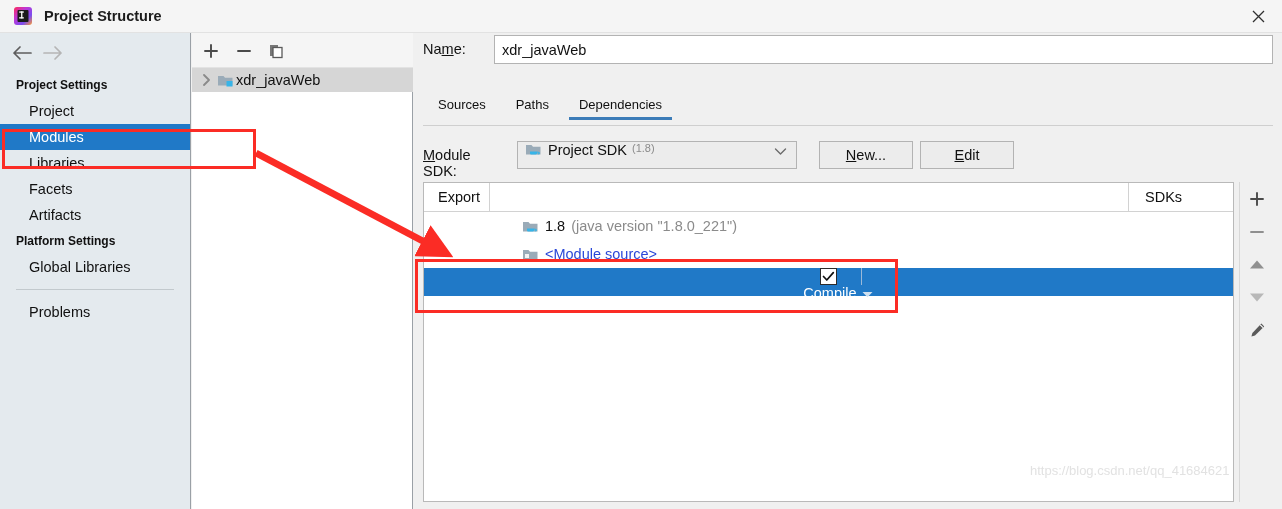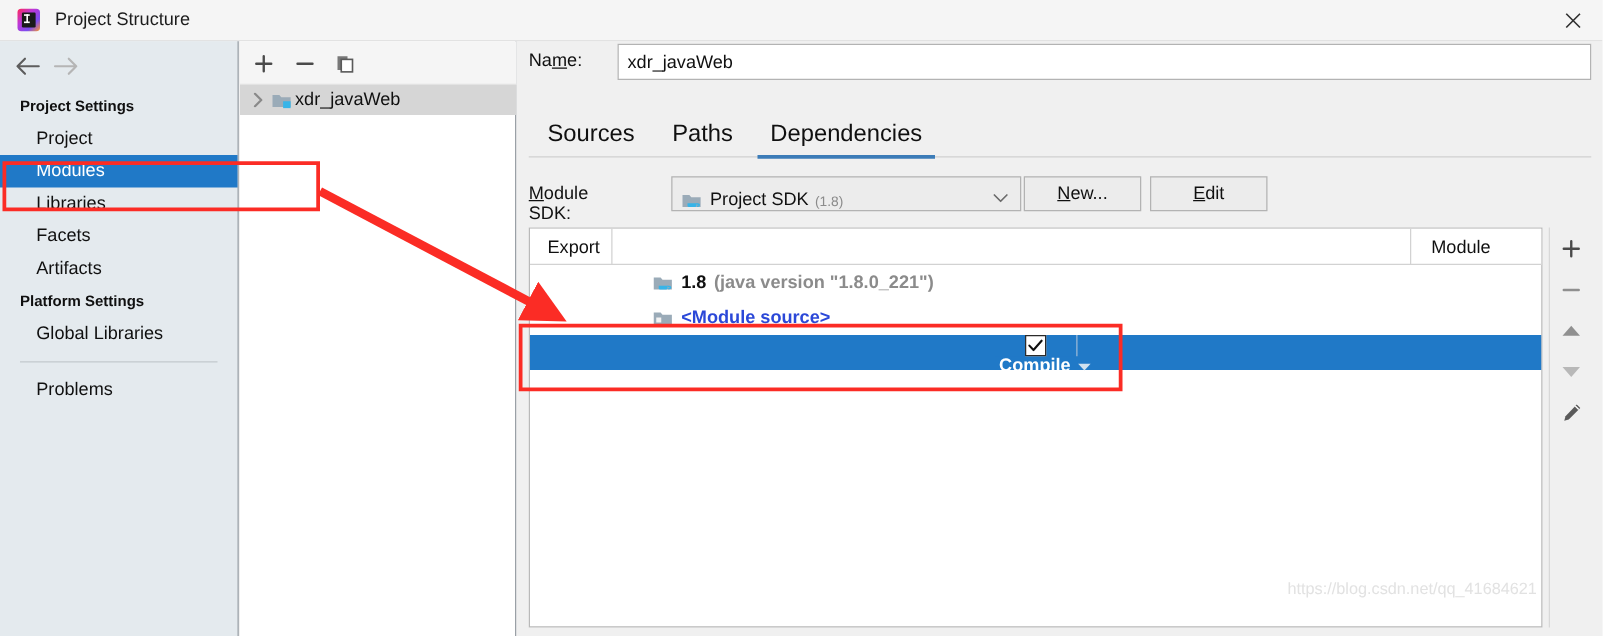--- a/index.html
+++ b/index.html
@@ -13,20 +13,21 @@
     position: relative;
     width: 1282px; height: 509px;
     background: #f0f0f0;
   }
 
   
   .titlebar {
     position: absolute; left: 0; top: 0; width: 1282px; height: 33px;
     background: #f5f5f5;
     border-bottom: 1px solid #e2e2e2;
+    font-weight: bold;
   }
   .title-icon {
     position: absolute; left: 13px; top: 6px; width: 20px; height: 20px;
   }
   .title-text {
     position: absolute; left: 44px; top: 6px;
     font-size: 14.5px; color: #1c1c1c; line-height: 20px;
   }
   .close-btn {
     position: absolute; right: 0; top: 0; width: 48px; height: 33px;
@@ -118,35 +119,35 @@
     padding: 0 7px; outline: none;
     font-family: "Liberation Sans", sans-serif;
   }
 
   .tabs {
     position: absolute; left: 9px; top: 60px; width: 850px; height: 33px;
     border-bottom: 1px solid #cfcfcf;
     display: flex; align-items: flex-start;
   }
   .tab {
-    font-size: 19px; color: #101010;
+    font-size: 13px; color: #101010;
     padding: 4px 15px 8px 15px;
     cursor: default; position: relative;
   }
   .tab.active::after {
     content: ""; position: absolute; left: 5px; right: 5px; bottom: 0;
     height: 3px; background: #3c7cb8;
   }
 
   .sdk-row { position: absolute; left: 9px; top: 108px; height: 30px; }
   .sdk-label { position: absolute; left: 0; top: 6px; font-size: 14.5px; color: #101010; }
   .sdk-combo {
-    position: absolute; left: 114px; top: 0; width: 280px; height: 28px;
+    position: absolute; left: 94px; top: 0; width: 280px; height: 28px;
     background: #ececec; border: 1px solid #b3b3b3;
-    display: flex; align-items: flex-end; cursor: default;
+    display: flex; align-items: flex-start; cursor: default;
   }
   .sdk-combo .ic { margin: 0 6px 0 7px; display: flex; align-items: center; }
   .sdk-txt { font-size: 14.5px; color: #101010; }
   .sdk-ver { font-size: 11px; color: #8b8b8b; margin-left: 5px; }
   .sdk-arrow { margin-left: auto; margin-right: 9px; }
   .btn {
     position: absolute; top: 0; height: 28px;
     background: #ececec; border: 1px solid #b3b3b3;
     font-size: 14.5px; color: #101010;
     display: flex; align-items: center; justify-content: center;
@@ -156,33 +157,34 @@
   .btn-edit { left: 497px; width: 94px; }
 
   
   .table-wrap {
     position: absolute; left: 9px; top: 149px; width: 811px; height: 320px;
     background: #ffffff; border: 1px solid #b9b9b9;
   }
   .thead {
     display: flex; height: 29px; background: #ffffff;
     border-bottom: 1px solid #d2d2d2;
+    align-items: center;
   }
   .th {
     font-size: 14.5px; color: #101010;
     height: 29px; display: flex; align-items: center;
     cursor: default;
   }
   .th-export { width: 66px; padding-left: 14px; border-right: 1px solid #d2d2d2; }
   .th-mid { flex: 1; border-right: 1px solid #d2d2d2; }
   .th-scope { width: 104px; padding-left: 16px; }
 
   .trow {
     display: flex; height: 28px; align-items: center;
-    font-size: 14.5px; cursor: default; font-weight: bold;
+    font-size: 14.5px; cursor: default;
   }
   .trow .cell-export {
     width: 66px; height: 28px;
     display: flex; align-items: center; justify-content: center;
   }
   .trow .cell-name {
     flex: 1; display: flex; align-items: center; gap: 6px;
     padding-left: 6px; overflow: hidden; white-space: nowrap;
   }
   .trow .cell-scope {
@@ -368,21 +370,21 @@
       <div class="btn btn-edit">
           <u>E</u>
           <span>dit</span>
         </div>
     </div>
 
     <div class="table-wrap">
       <div class="thead">
         <div class="th th-export">Export</div>
         <div class="th th-mid"></div>
-        <div class="th th-scope">Module</div>
+        <div class="th th-scope">SDKs</div>
       </div>
 
       <div class="trow">
         <div class="cell-export"></div>
         <div class="cell-name">
           <span style="margin-left:26px;display:flex">
             <svg width="17" height="15" viewBox="0 0 17 15">
               <path d="M1 3 L6.5 3 L8 4.8 L15.5 4.8 L15.5 12.5 L1 12.5 Z" fill="#9aabb8"></path>
               <path d="M5 9.5 L12 9.5 L12 11.6 Q12 12.6 10.8 12.6 L6.2 12.6 Q5 12.6 5 11.6 Z" fill="#36b4e8"></path>
               <path d="M12 10 Q14.4 10 14.4 11 Q14.4 12 12.6 12" stroke="#36b4e8" stroke-width="1.1" fill="none"></path>

